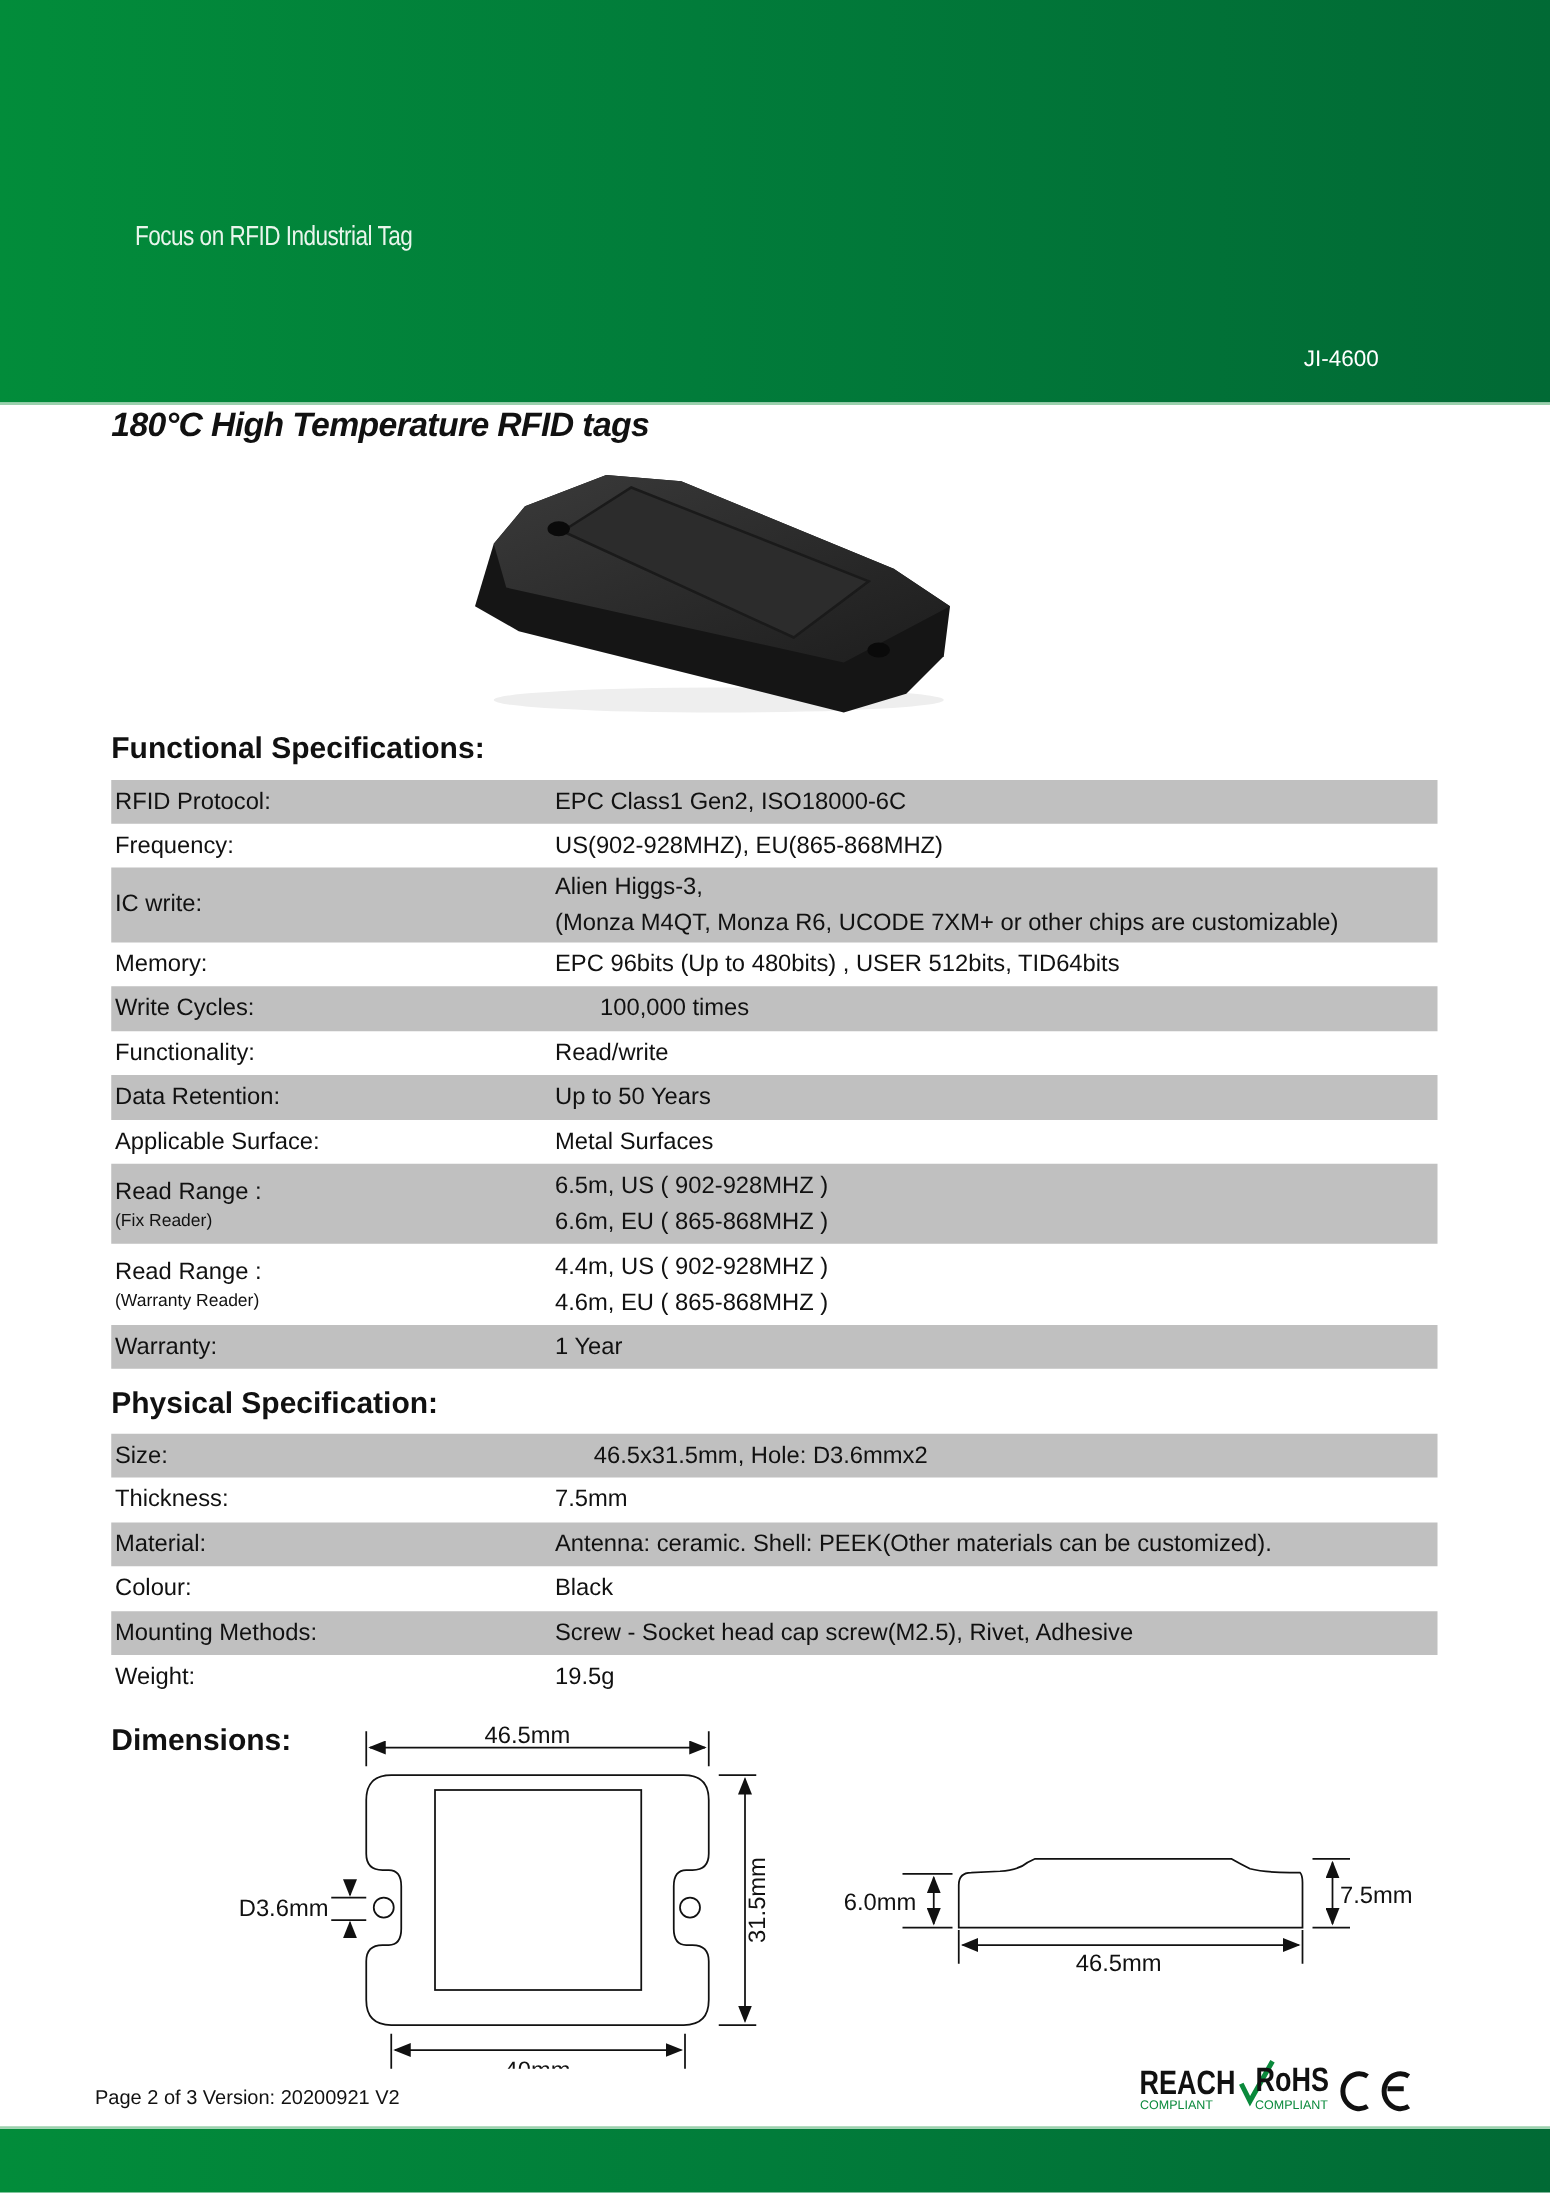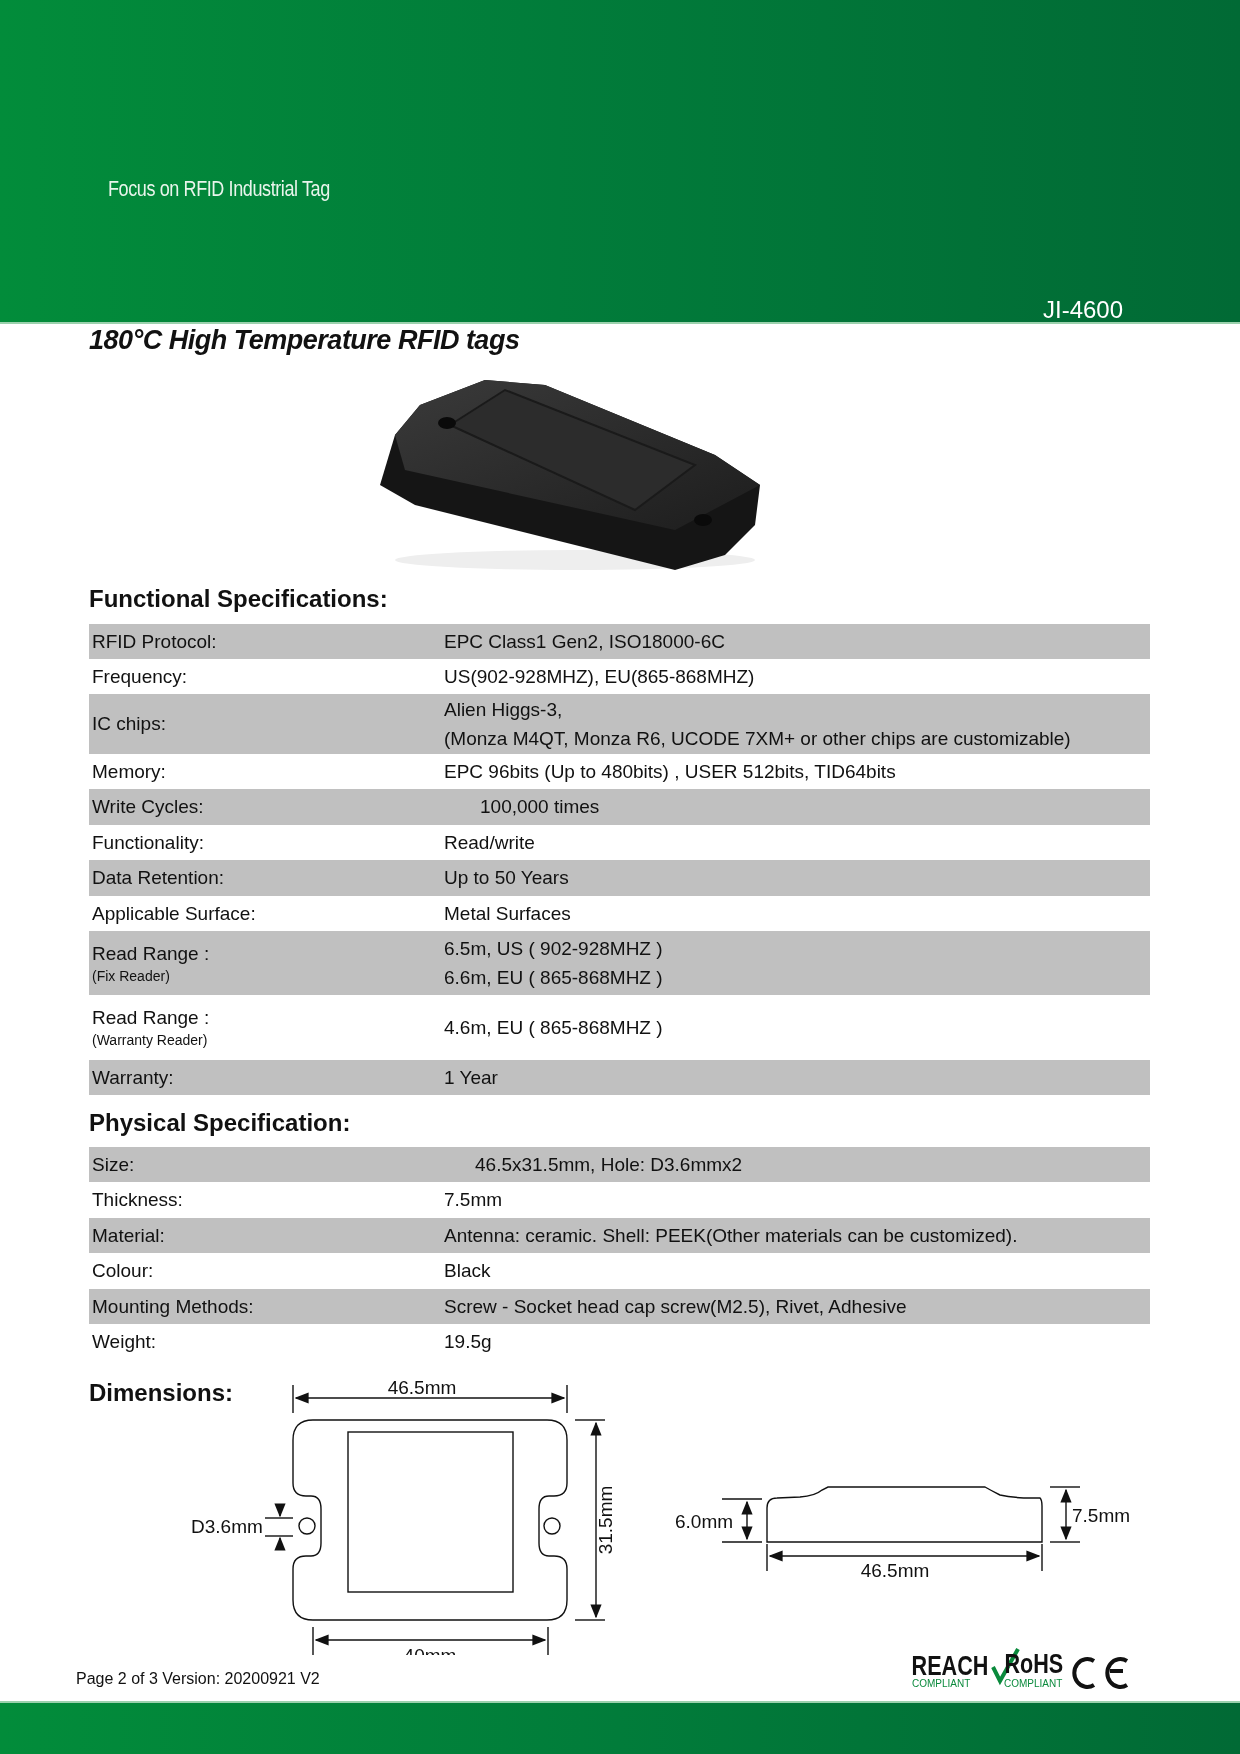--- a/index.html
+++ b/index.html
@@ -10,21 +10,21 @@
   .header {
     position: absolute; left: 0; top: 0; width: 1240px; height: 322px;
     background: linear-gradient(90deg, #028c3a 0%, #017c3a 45%, #016a35 100%);
     border-bottom: 2px solid #9bd1ad;
   }
   .tagline {
     position: absolute; left: 108px; top: 176px; color: #e9f5ec;
     font-size: 22px; letter-spacing: -0.5px; transform: scaleX(0.82); transform-origin: left top;
   }
   .model {
-    position: absolute; left: 1043px; top: 296px; color: #fff; font-size: 24px;
+    position: absolute; left: 1043px; top: 277px; color: #fff; font-size: 18px;
   }
   .title {
     position: absolute; left: 89px; top: 325px; font-size: 27px; font-weight: bold; font-style: italic;
     letter-spacing: -0.5px;
   }
   .photo { position: absolute; left: 375px; top: 375px; width: 395px; height: 200px; }
   .sec-heading { position: absolute; left: 89px; font-size: 24px; font-weight: bold; }
   .spec-table { position: absolute; left: 89px; width: 1061px; }
   .row { display: flex; align-items: center; font-size: 19px; }
   .row.shaded { background: #c0c0c0; }
@@ -70,21 +70,21 @@
 <div class="spec-table" style="top:624px;">
   <div class="row shaded" style="height:35px;">
     <span class="lbl">RFID Protocol:</span>
     <span class="val">EPC Class1 Gen2, ISO18000-6C</span>
   </div>
   <div class="row" style="height:35px;">
     <span class="lbl">Frequency:</span>
     <span class="val">US(902-928MHZ), EU(865-868MHZ)</span>
   </div>
   <div class="row shaded" style="height:60px;">
-    <span class="lbl">IC chips:</span>
+    <span class="lbl">IC write:</span>
     <span class="val">
       <span class="line">Alien Higgs-3,</span>
       <span class="line">(Monza M4QT, Monza R6, UCODE 7XM+ or other chips are customizable)</span>
     </span>
   </div>
   <div class="row" style="height:35px;">
     <span class="lbl">Memory:</span>
     <span class="val">EPC 96bits (Up to 480bits) , USER 512bits, TID64bits</span>
   </div>
   <div class="row shaded" style="height:36px;gap:36px;">
@@ -112,20 +112,21 @@
       <span class="line">6.5m, US ( 902-928MHZ )</span>
       <span class="line">6.6m, EU ( 865-868MHZ )</span>
     </span>
   </div>
   <div class="row" style="height:65px;">
     <span class="lbl">
       <span>Read Range :</span>
       <span class="sub">(Warranty Reader)</span>
     </span>
     <span class="val">
+      <span class="line">4.4m, US ( 902-928MHZ )</span>
       <span class="line">4.6m, EU ( 865-868MHZ )</span>
     </span>
   </div>
   <div class="row shaded" style="height:35px;">
     <span class="lbl">Warranty:</span>
     <span class="val">1 Year</span>
   </div>
 </div>
 
 <div class="sec-heading" style="top:1109px;">Physical Specification:</div>

